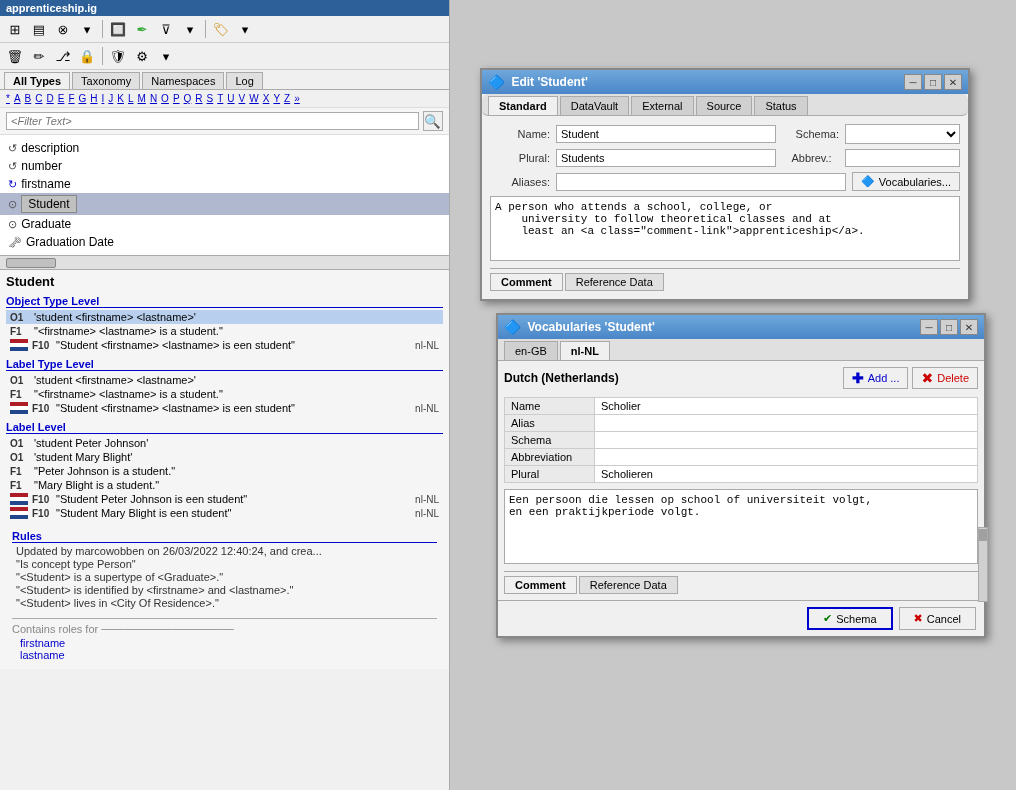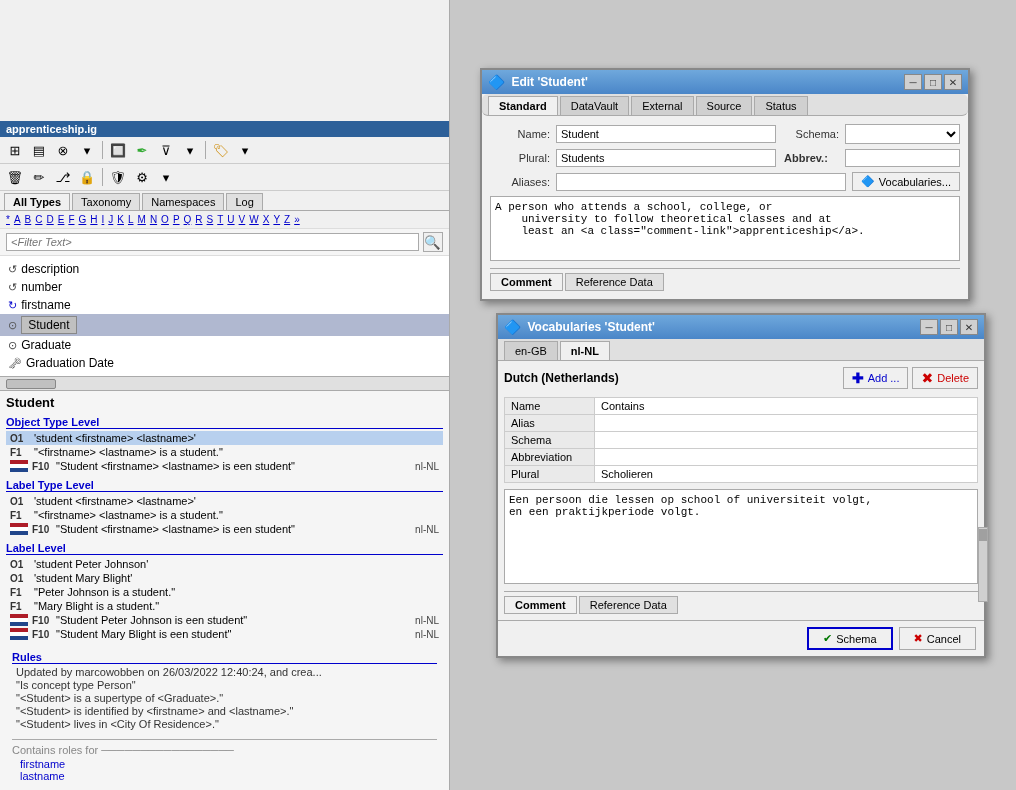--- a/index.html
+++ b/index.html
@@ -16,21 +16,20 @@
     
     .left-panel {
       position: absolute;
       top: 0; left: 0;
       width: 450px;
       height: 790px;
       background: #f0f0f0;
       border-right: 1px solid #aaa;
       display: flex;
       flex-direction: column;
-      justify-content: flex-end;
     }
 
     .app-title-bar {
       background: #2d6099;
       color: white;
       padding: 2px 6px;
       font-size: 11px;
       font-weight: bold;
     }
 
@@ -671,21 +670,21 @@
       <input class="form-input" style="flex: 2 1 0%;" value="Student">
       <label class="form-label" style="width:55px; margin-left:8px;">Schema:</label>
       <select class="form-select" style="flex:1; width:90px;">
         <option value=""></option>
       </select>
     </div>
     
     <div style="display:flex; align-items:center; margin-bottom:5px;">
       <label class="form-label">Plural:</label>
       <input class="form-input" style="flex: 2 1 0%;" value="Students">
-      <label class="form-label" style="width:55px; text-align:left; margin-left:8px;font-weight:bold;">Abbrev.:</label>
+      <label class="form-label" style="width:55px; text-align:center; margin-left:8px;">Abbrev.:</label>
       <input class="form-input" style="flex: 1 1 0%; width: 90px;" value="">
     </div>
     
     <div class="alias-row">
       <label class="form-label">Aliases:</label>
       <input class="form-input" style="flex: 1 1 0%;" value="">
       <button class="vocab-btn" style="margin-left:6px; white-space:nowrap;">
         <span>🔷</span>
         <span>Vocabularies...</span>
       </button>
@@ -728,21 +727,21 @@
       <button class="vocab-del-btn">
         <span style="color:#cc0000; font-size:14px;">✖</span>
         <span>Delete</span>
       </button>
     </div>
 
     <table class="vocab-table">
       <tbody>
           <tr>
         <td>Name</td>
-        <td>Contains</td>
+        <td>Scholier</td>
       </tr>
       <tr>
         <td>Alias</td>
         <td></td>
       </tr>
       <tr>
         <td>Schema</td>
         <td></td>
       </tr>
       <tr>
@@ -750,21 +749,21 @@
         <td></td>
       </tr>
       <tr>
         <td>Plural</td>
         <td>Scholieren</td>
       </tr>
     </tbody>
       </table>
 
     
-    <textarea class="vocab-comment-area" style="width: 100%; height: 95px; position: relative;">Een persoon die lessen op school of universiteit volgt,
+    <textarea class="vocab-comment-area" style="width: 100%; height: 75px; position: relative;">Een persoon die lessen op school of universiteit volgt,
 en een praktijkperiode volgt.</textarea>
 
     
     <div class="vocab-bottom-tabs">
       <button class="bottom-tab active">Comment</button>
       <button class="bottom-tab">Reference Data</button>
     </div>
   </div>
 
   <div class="vocab-action-row">

